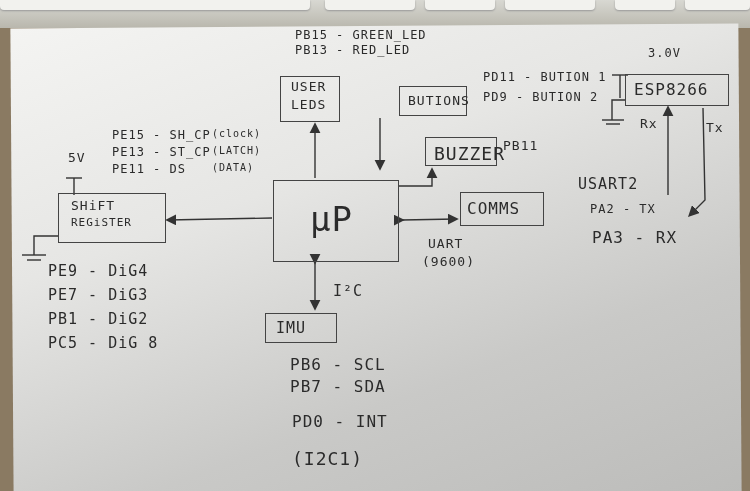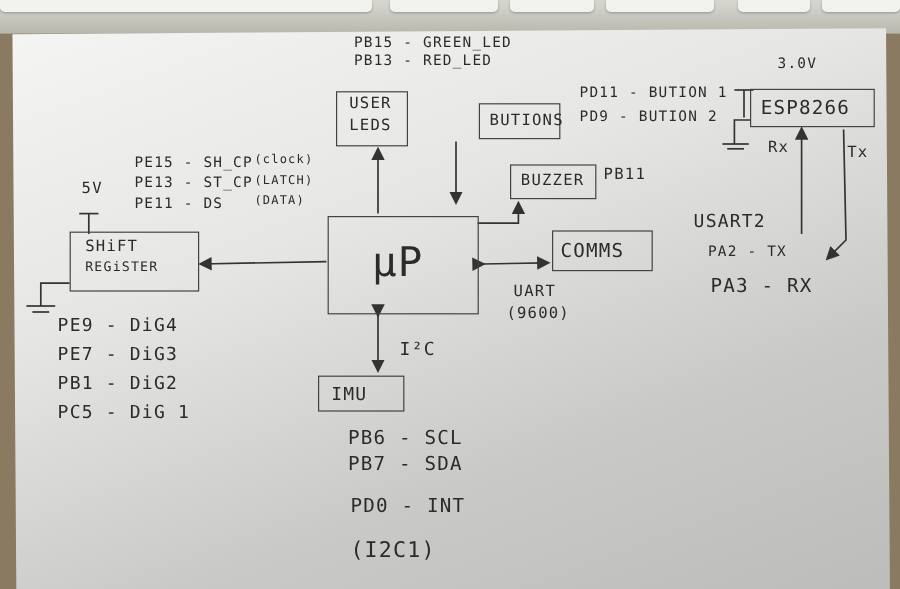--- a/index.html
+++ b/index.html
@@ -62,21 +62,21 @@
   <div class="hw" style="left:36px;top:18px;font-size:34px">µP</div>
 </div>
 <div class="box" style="left:280px;top:76px;width:58px;height:44px">
   <div class="hw" style="left:10px;top:2px;font-size:13px">USER</div>
   <div class="hw" style="left:10px;top:20px;font-size:13px">LEDS</div>
 </div>
 <div class="box" style="left:399px;top:86px;width:66px;height:28px">
   <div class="hw" style="left:8px;top:6px;font-size:13px">BUTIONS</div>
 </div>
 <div class="box" style="left:425px;top:137px;width:70px;height:27px">
-  <div class="hw" style="left:8px;top:5px;font-size:13px">BUZZER</div>
+  <div class="hw" style="left:8px;top:5px;font-size:18px">BUZZER</div>
 </div>
 <div class="box" style="left:460px;top:192px;width:82px;height:32px">
   <div class="hw" style="left:6px;top:6px;font-size:16px">COMMS</div>
 </div>
 <div class="box" style="left:625px;top:74px;width:102px;height:30px">
   <div class="hw" style="left:8px;top:5px;font-size:16px">ESP8266</div>
 </div>
 <div class="box" style="left:58px;top:193px;width:106px;height:48px">
   <div class="hw" style="left:12px;top:4px;font-size:13px">SHiFT</div>
   <div class="hw" style="left:12px;top:22px;font-size:11px">REGiSTER</div>
@@ -101,18 +101,18 @@
 <div class="hw" style="left:112px;top:128px;font-size:12px">PE15 - SH_CP</div>
 <div class="hw" style="left:112px;top:145px;font-size:12px">PE13 - ST_CP</div>
 <div class="hw" style="left:112px;top:162px;font-size:12px">PE11 - DS</div>
 <div class="hw" style="left:212px;top:128px;font-size:10px">(clock)</div>
 <div class="hw" style="left:212px;top:145px;font-size:10px">(LATCH)</div>
 <div class="hw" style="left:212px;top:162px;font-size:10px">(DATA)</div>
 <div class="hw" style="left:68px;top:150px;font-size:13px">5V</div>
 <div class="hw" style="left:48px;top:262px;font-size:15px">PE9 - DiG4</div>
 <div class="hw" style="left:48px;top:286px;font-size:15px">PE7 - DiG3</div>
 <div class="hw" style="left:48px;top:310px;font-size:15px">PB1 - DiG2</div>
-<div class="hw" style="left:48px;top:334px;font-size:15px">PC5 - DiG 1</div>
+<div class="hw" style="left:48px;top:334px;font-size:15px">PC5 - DiG 8</div>
 <div class="hw" style="left:333px;top:282px;font-size:15px">I²C</div>
 <div class="hw" style="left:290px;top:355px;font-size:16px">PB6 - SCL</div>
 <div class="hw" style="left:290px;top:377px;font-size:16px">PB7 - SDA</div>
 <div class="hw" style="left:292px;top:412px;font-size:16px">PD0 - INT</div>
 <div class="hw" style="left:292px;top:448px;font-size:18px">(I2C1)</div>
 
 </body></html>

